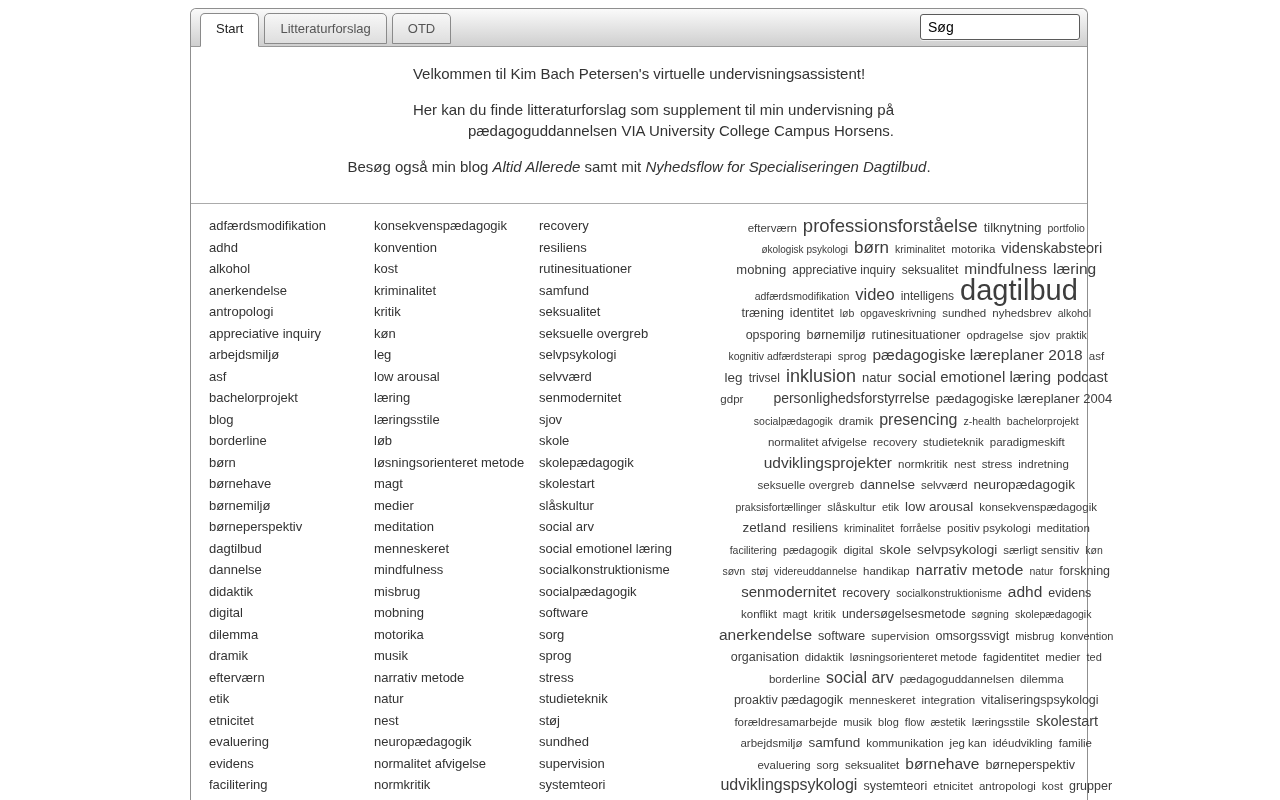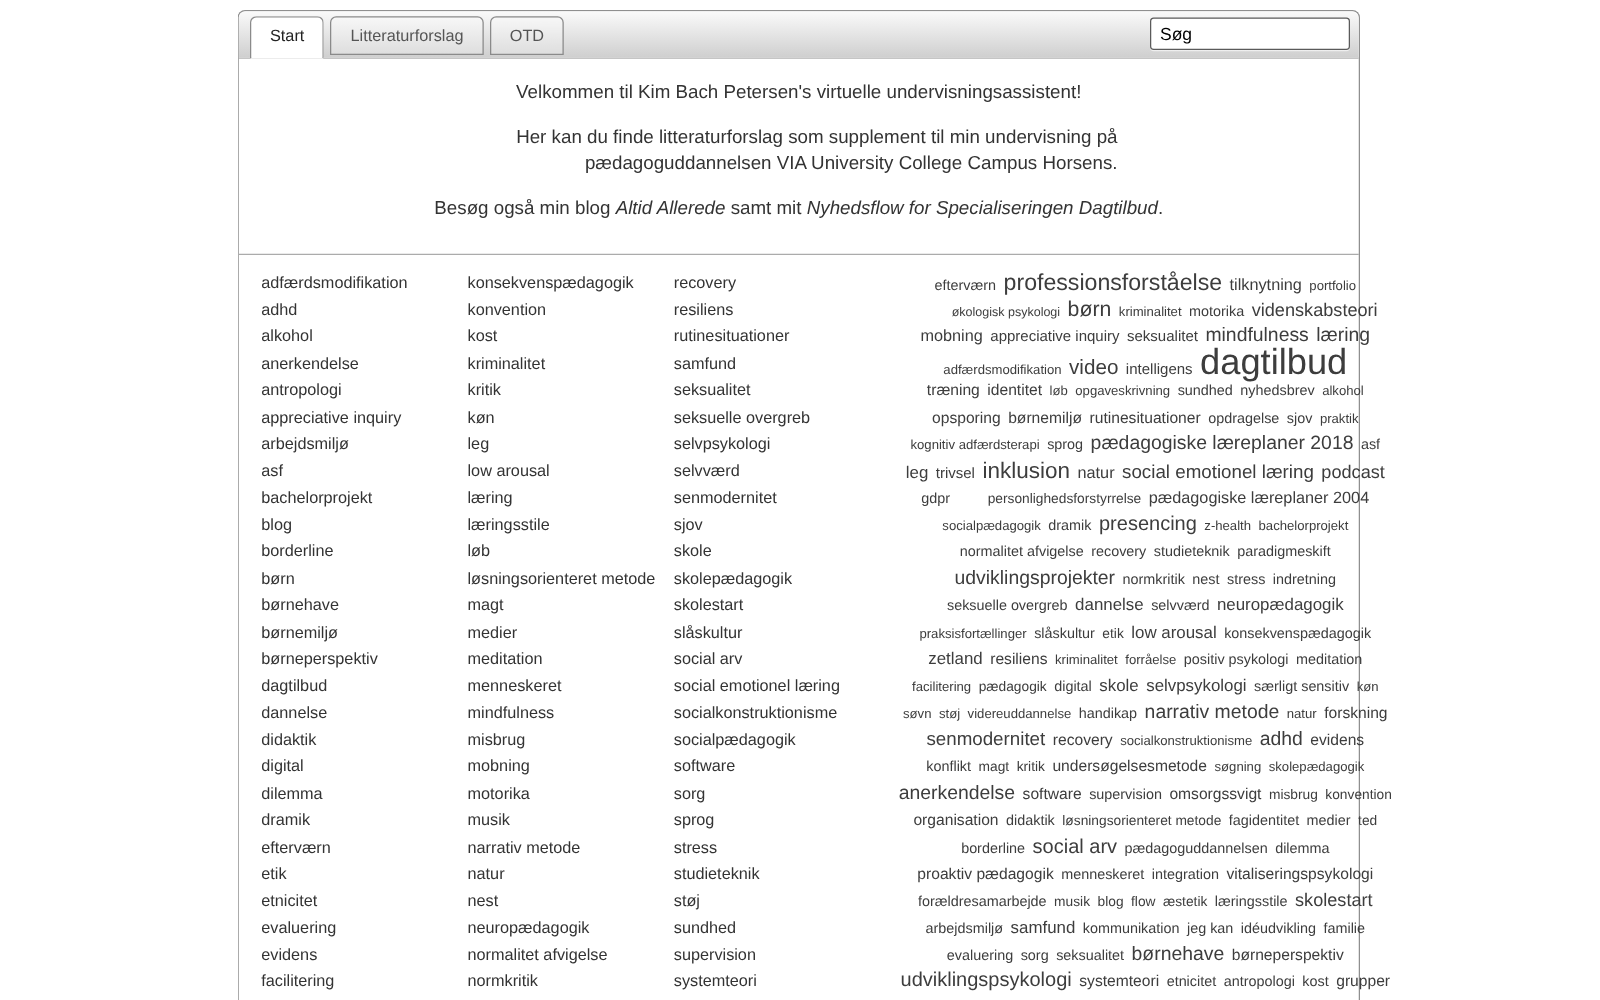--- a/index.html
+++ b/index.html
@@ -247,21 +247,21 @@
       </ul>
     <div class="cloud">
         <div class="cloud-row"><span class="tag" style="font-size: 11.5px;">efterværn</span><span class="tag" style="font-size: 18.5px;">professionsforståelse</span><span class="tag" style="font-size: 13px;">tilknytning</span><span class="tag" style="font-size: 10.5px;">portfolio</span></div>
         <div class="cloud-row"><span class="tag" style="font-size: 10px; margin-left: 34px;">økologisk psykologi</span><span class="tag" style="font-size: 17px;">børn</span><span class="tag" style="font-size: 10.5px;">kriminalitet</span><span class="tag" style="font-size: 11.5px;">motorika</span><span class="tag" style="font-size: 14.5px;">videnskabsteori</span></div>
         <div class="cloud-row"><span class="tag" style="font-size: 13px;">mobning</span><span class="tag" style="font-size: 12px;">appreciative inquiry</span><span class="tag" style="font-size: 12px;">seksualitet</span><span class="tag" style="font-size: 15.5px;">mindfulness</span><span class="tag" style="font-size: 15.5px;">læring</span></div>
         <div class="cloud-row"><span class="tag" style="font-size: 10.5px;">adfærdsmodifikation</span><span class="tag" style="font-size: 16.5px;">video</span><span class="tag" style="font-size: 12px;">intelligens</span><span class="tag" style="font-size: 29px;">dagtilbud</span></div>
         <div class="cloud-row"><span class="tag" style="font-size: 12.5px;">træning</span><span class="tag" style="font-size: 12.5px;">identitet</span><span class="tag" style="font-size: 10.5px;">løb</span><span class="tag" style="font-size: 10.5px;">opgaveskrivning</span><span class="tag" style="font-size: 11.5px;">sundhed</span><span class="tag" style="font-size: 11.5px;">nyhedsbrev</span><span class="tag" style="font-size: 10.5px;">alkohol</span></div>
         <div class="cloud-row"><span class="tag" style="font-size: 12.5px;">opsporing</span><span class="tag" style="font-size: 12.5px;">børnemiljø</span><span class="tag" style="font-size: 12.5px;">rutinesituationer</span><span class="tag" style="font-size: 11.5px;">opdragelse</span><span class="tag" style="font-size: 11.5px;">sjov</span><span class="tag" style="font-size: 10.5px;">praktik</span></div>
         <div class="cloud-row"><span class="tag" style="font-size: 10.5px;">kognitiv adfærdsterapi</span><span class="tag" style="font-size: 11.5px;">sprog</span><span class="tag" style="font-size: 15.5px;">pædagogiske læreplaner 2018</span><span class="tag" style="font-size: 11.5px;">asf</span></div>
         <div class="cloud-row"><span class="tag" style="font-size: 13.5px;">leg</span><span class="tag" style="font-size: 12px;">trivsel</span><span class="tag" style="font-size: 18px; margin-top: 20px;">inklusion</span><span class="tag" style="font-size: 13px;">natur</span><span class="tag" style="font-size: 15px;">social emotionel læring</span><span class="tag" style="font-size: 14.5px;">podcast</span></div>
-        <div class="cloud-row"><span class="tag" style="font-size: 11.5px;">gdpr</span><span class="tag" style="font-size: 11px; padding-left: 24px;">personlighedsforstyrrelse</span><span class="tag" style="font-size: 13px;">pædagogiske læreplaner 2004</span></div>
+        <div class="cloud-row"><span class="tag" style="font-size: 11.5px;">gdpr</span><span class="tag" style="font-size: 14px; padding-left: 24px;">personlighedsforstyrrelse</span><span class="tag" style="font-size: 13px;">pædagogiske læreplaner 2004</span></div>
         <div class="cloud-row"><span class="tag" style="font-size: 10.5px;">socialpædagogik</span><span class="tag" style="font-size: 11.5px;">dramik</span><span class="tag" style="font-size: 16px;">presencing</span><span class="tag" style="font-size: 10.5px;">z-health</span><span class="tag" style="font-size: 10.5px;">bachelorprojekt</span></div>
         <div class="cloud-row"><span class="tag" style="font-size: 11.5px;">normalitet afvigelse</span><span class="tag" style="font-size: 11.5px;">recovery</span><span class="tag" style="font-size: 11.5px;">studieteknik</span><span class="tag" style="font-size: 11.5px;">paradigmeskift</span></div>
         <div class="cloud-row"><span class="tag" style="font-size: 15.5px;">udviklingsprojekter</span><span class="tag" style="font-size: 11.5px;">normkritik</span><span class="tag" style="font-size: 11.5px;">nest</span><span class="tag" style="font-size: 11.5px;">stress</span><span class="tag" style="font-size: 11.5px;">indretning</span></div>
         <div class="cloud-row"><span class="tag" style="font-size: 11.5px;">seksuelle overgreb</span><span class="tag" style="font-size: 13.5px;">dannelse</span><span class="tag" style="font-size: 11.5px;">selvværd</span><span class="tag" style="font-size: 13.5px;">neuropædagogik</span></div>
         <div class="cloud-row"><span class="tag" style="font-size: 10.5px;">praksisfortællinger</span><span class="tag" style="font-size: 11.5px;">slåskultur</span><span class="tag" style="font-size: 11px;">etik</span><span class="tag" style="font-size: 13.5px;">low arousal</span><span class="tag" style="font-size: 11.5px;">konsekvenspædagogik</span></div>
         <div class="cloud-row"><span class="tag" style="font-size: 13.5px;">zetland</span><span class="tag" style="font-size: 12.5px;">resiliens</span><span class="tag" style="font-size: 10.5px;">kriminalitet</span><span class="tag" style="font-size: 10.5px;">forråelse</span><span class="tag" style="font-size: 11.5px;">positiv psykologi</span><span class="tag" style="font-size: 11.5px;">meditation</span></div>
         <div class="cloud-row"><span class="tag" style="font-size: 10.5px;">facilitering</span><span class="tag" style="font-size: 11px;">pædagogik</span><span class="tag" style="font-size: 11.5px;">digital</span><span class="tag" style="font-size: 13.5px;">skole</span><span class="tag" style="font-size: 13.5px;">selvpsykologi</span><span class="tag" style="font-size: 11.5px;">særligt sensitiv</span><span class="tag" style="font-size: 10.5px;">køn</span></div>
         <div class="cloud-row"><span class="tag" style="font-size: 10.5px;">søvn</span><span class="tag" style="font-size: 10.5px;">støj</span><span class="tag" style="font-size: 10.5px;">videreuddannelse</span><span class="tag" style="font-size: 11.5px;">handikap</span><span class="tag" style="font-size: 15.5px;">narrativ metode</span><span class="tag" style="font-size: 10.5px;">natur</span><span class="tag" style="font-size: 12.5px;">forskning</span></div>
         <div class="cloud-row"><span class="tag" style="font-size: 15px;">senmodernitet</span><span class="tag" style="font-size: 12.5px;">recovery</span><span class="tag" style="font-size: 10.5px;">socialkonstruktionisme</span><span class="tag" style="font-size: 15.5px;">adhd</span><span class="tag" style="font-size: 12.5px;">evidens</span></div>
         <div class="cloud-row"><span class="tag" style="font-size: 11.5px;">konflikt</span><span class="tag" style="font-size: 11px;">magt</span><span class="tag" style="font-size: 11px;">kritik</span><span class="tag" style="font-size: 12.5px;">undersøgelsesmetode</span><span class="tag" style="font-size: 10.5px;">søgning</span><span class="tag" style="font-size: 10.5px;">skolepædagogik</span></div>

